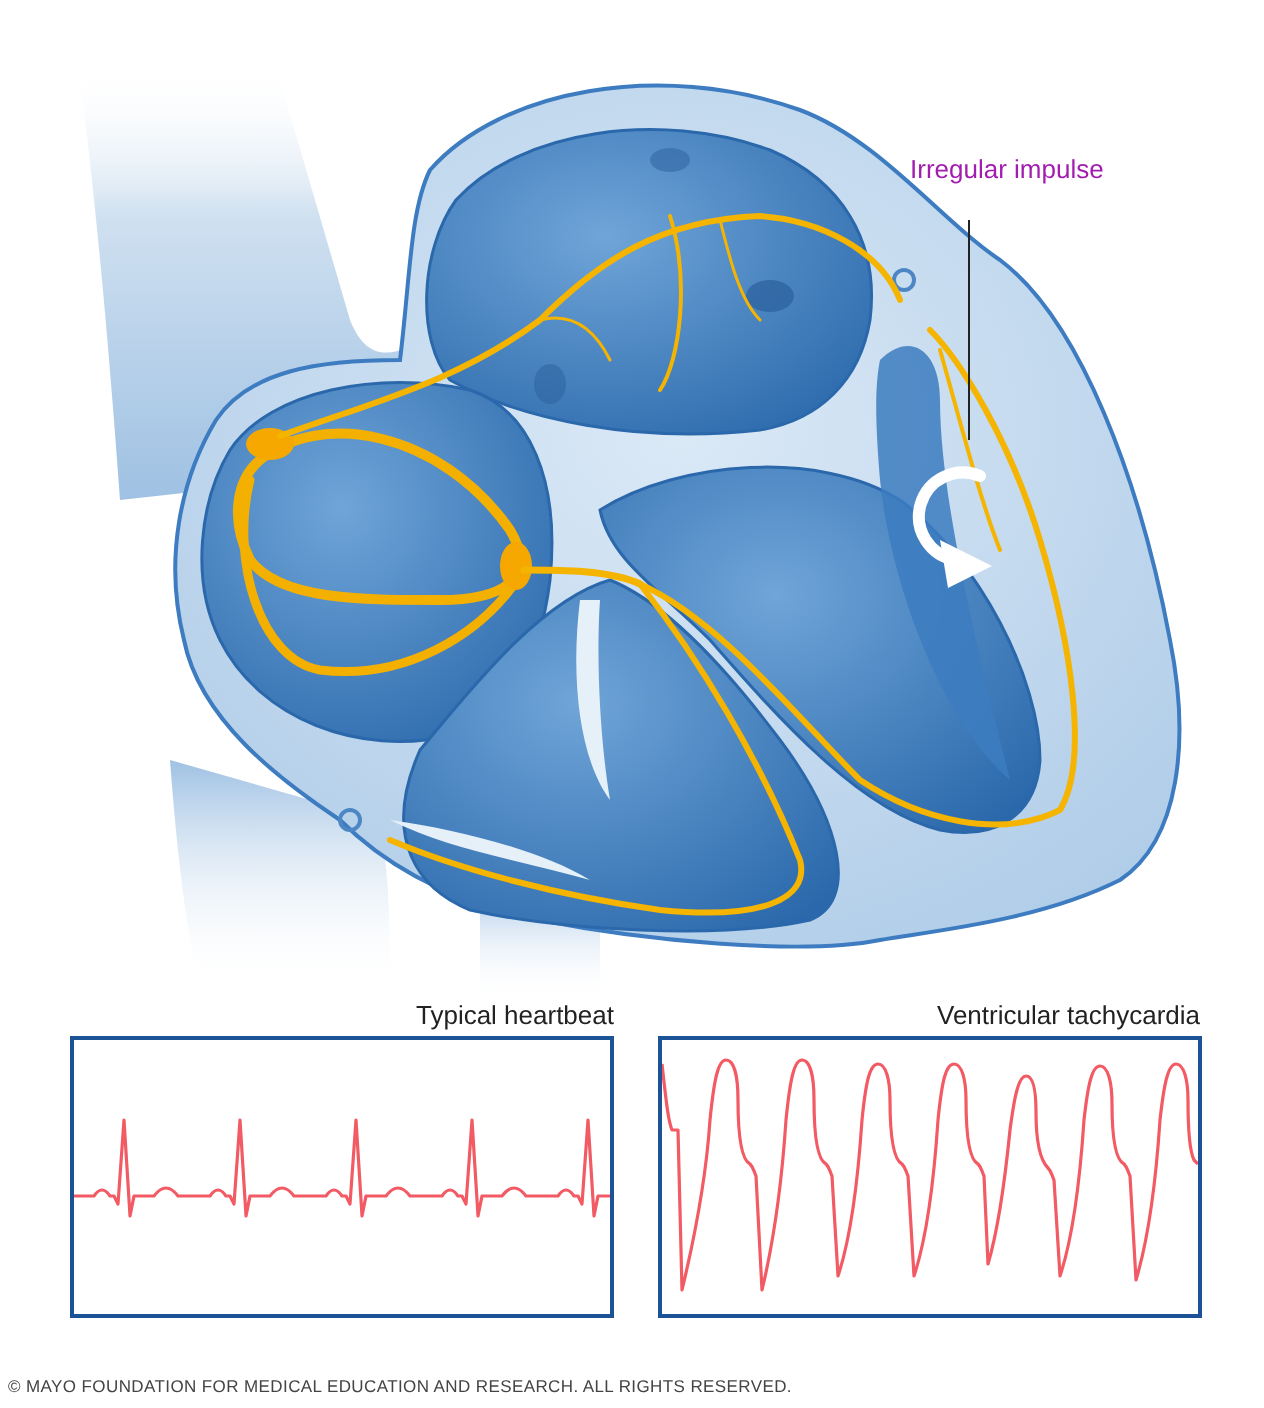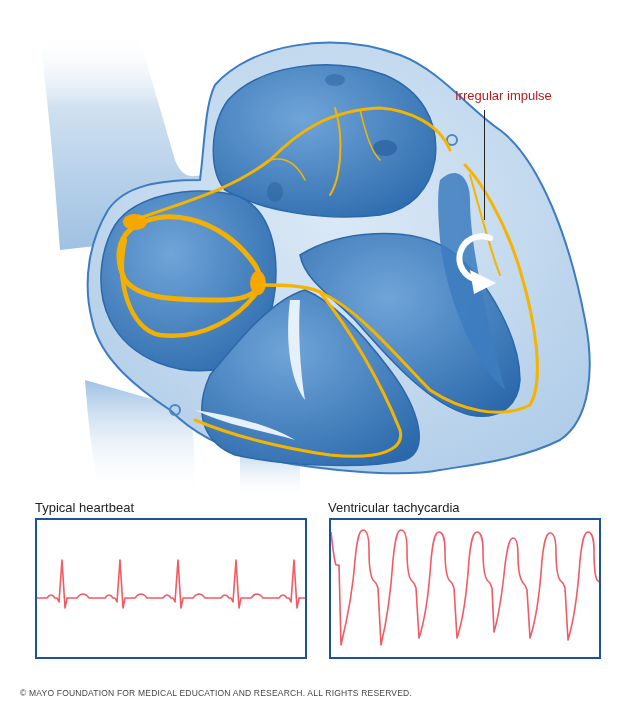--- a/index.html
+++ b/index.html
@@ -1,23 +1,23 @@
 <!DOCTYPE html>
 <html><head>
   <meta charset="utf-8">
   <style>
     html, body { margin: 0; padding: 0; background: #ffffff; }
     body { width: 632px; height: 704px; position: relative; overflow: hidden; font-family: "Liberation Sans", sans-serif; }
     .illustration { position: absolute; left: 0; top: 0; width: 632px; height: 500px; }
-    .callout-label { position: absolute; left: 455px; top: 88px; font-size: 13px; color: #b91c1c; white-space: nowrap; }
+    .callout-label { position: absolute; left: 455px; top: 77px; font-size: 13px; color: #a21caf; white-space: nowrap; }
     .callout-line { position: absolute; left: 484px; top: 110px; width: 1px; height: 110px; background: #222; }
-    .strip-title { position: absolute; top: 500px; font-size: 13px; color: #222; text-align: left; white-space: nowrap; }
+    .strip-title { position: absolute; top: 500px; font-size: 13px; color: #222; text-align: right; white-space: nowrap; }
     .strip-box { position: absolute; top: 518px; width: 268px; height: 137px; border: 2px solid #1b5396; background: #fff; overflow: hidden; }
     .strip-box svg { display: block; }
-    .copyright { position: absolute; left: 4px; top: 688px; font-size: 8.5px; letter-spacing: 0.2px; color: #444; white-space: nowrap; margin-left: 16px; }
+    .copyright { position: absolute; left: 4px; top: 688px; font-size: 8.5px; letter-spacing: 0.2px; color: #444; white-space: nowrap; }
   </style>
 </head>
 <body>
 
 <svg class="illustration" viewBox="0 0 632 500" width="632" height="500">
   <defs>
     <linearGradient id="vesselGrad" x1="0" y1="0" x2="0" y2="1">
       <stop offset="0" stop-color="#ffffff" stop-opacity="0"></stop>
       <stop offset="0.35" stop-color="#cfe0f0"></stop>
       <stop offset="1" stop-color="#9fc1e3"></stop>

